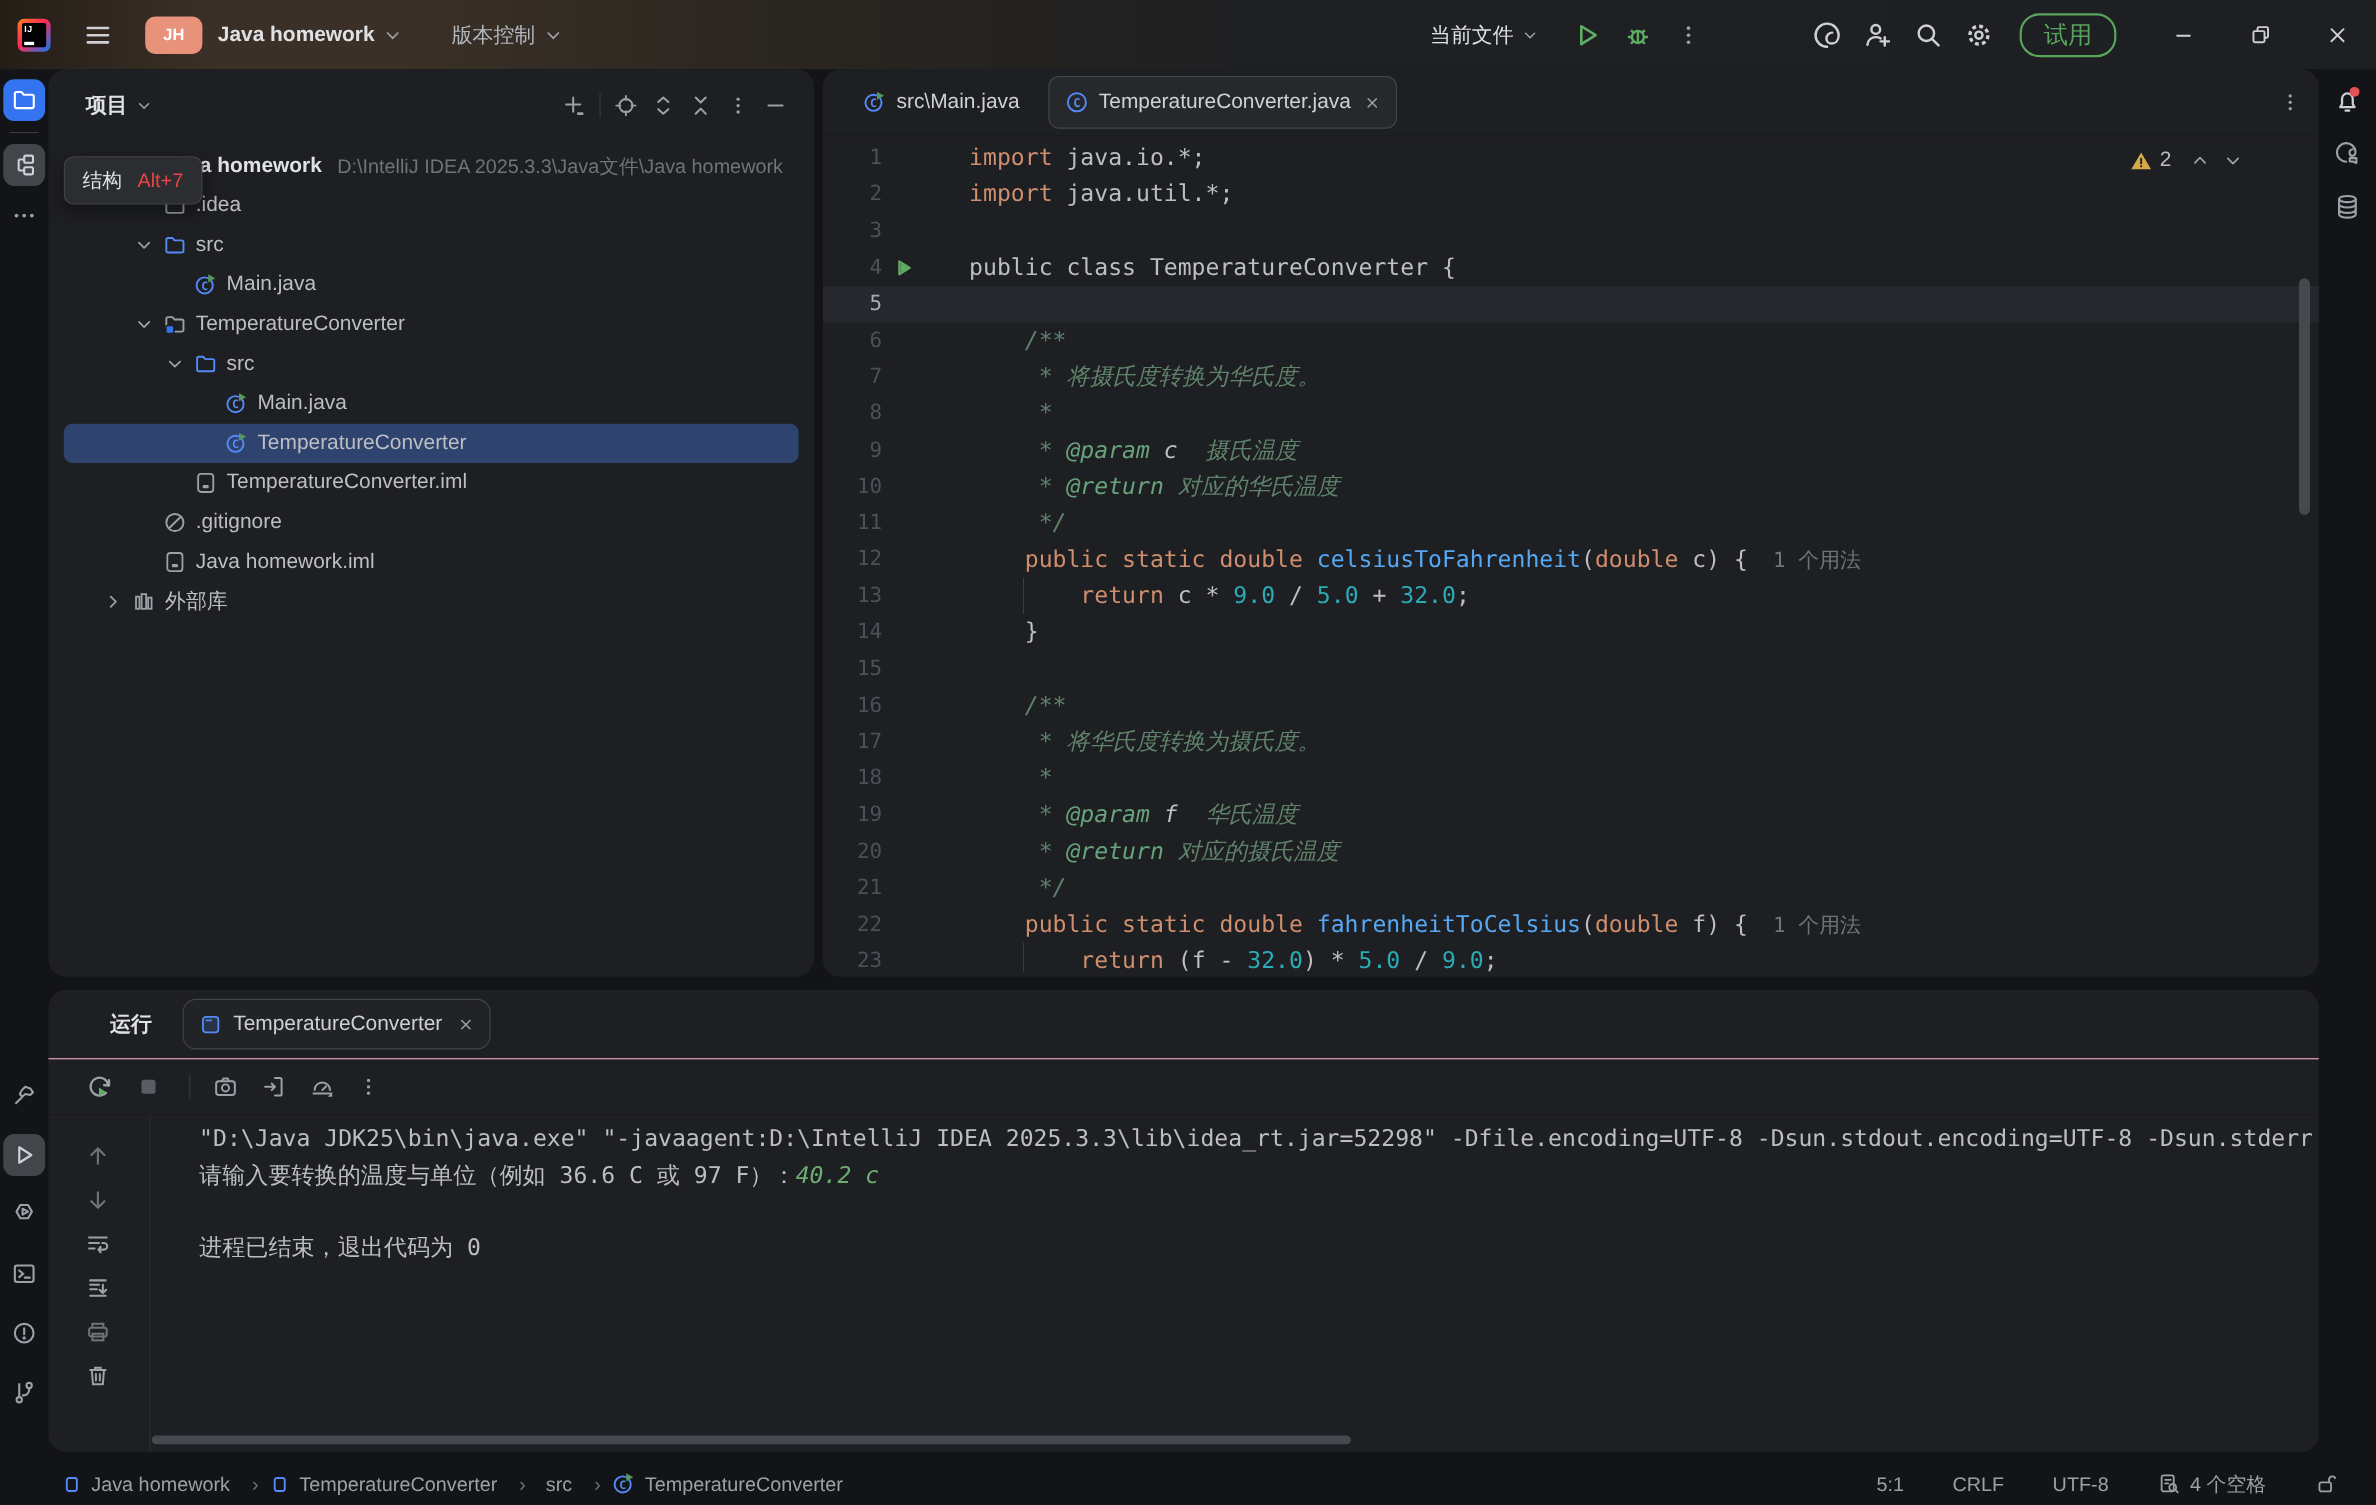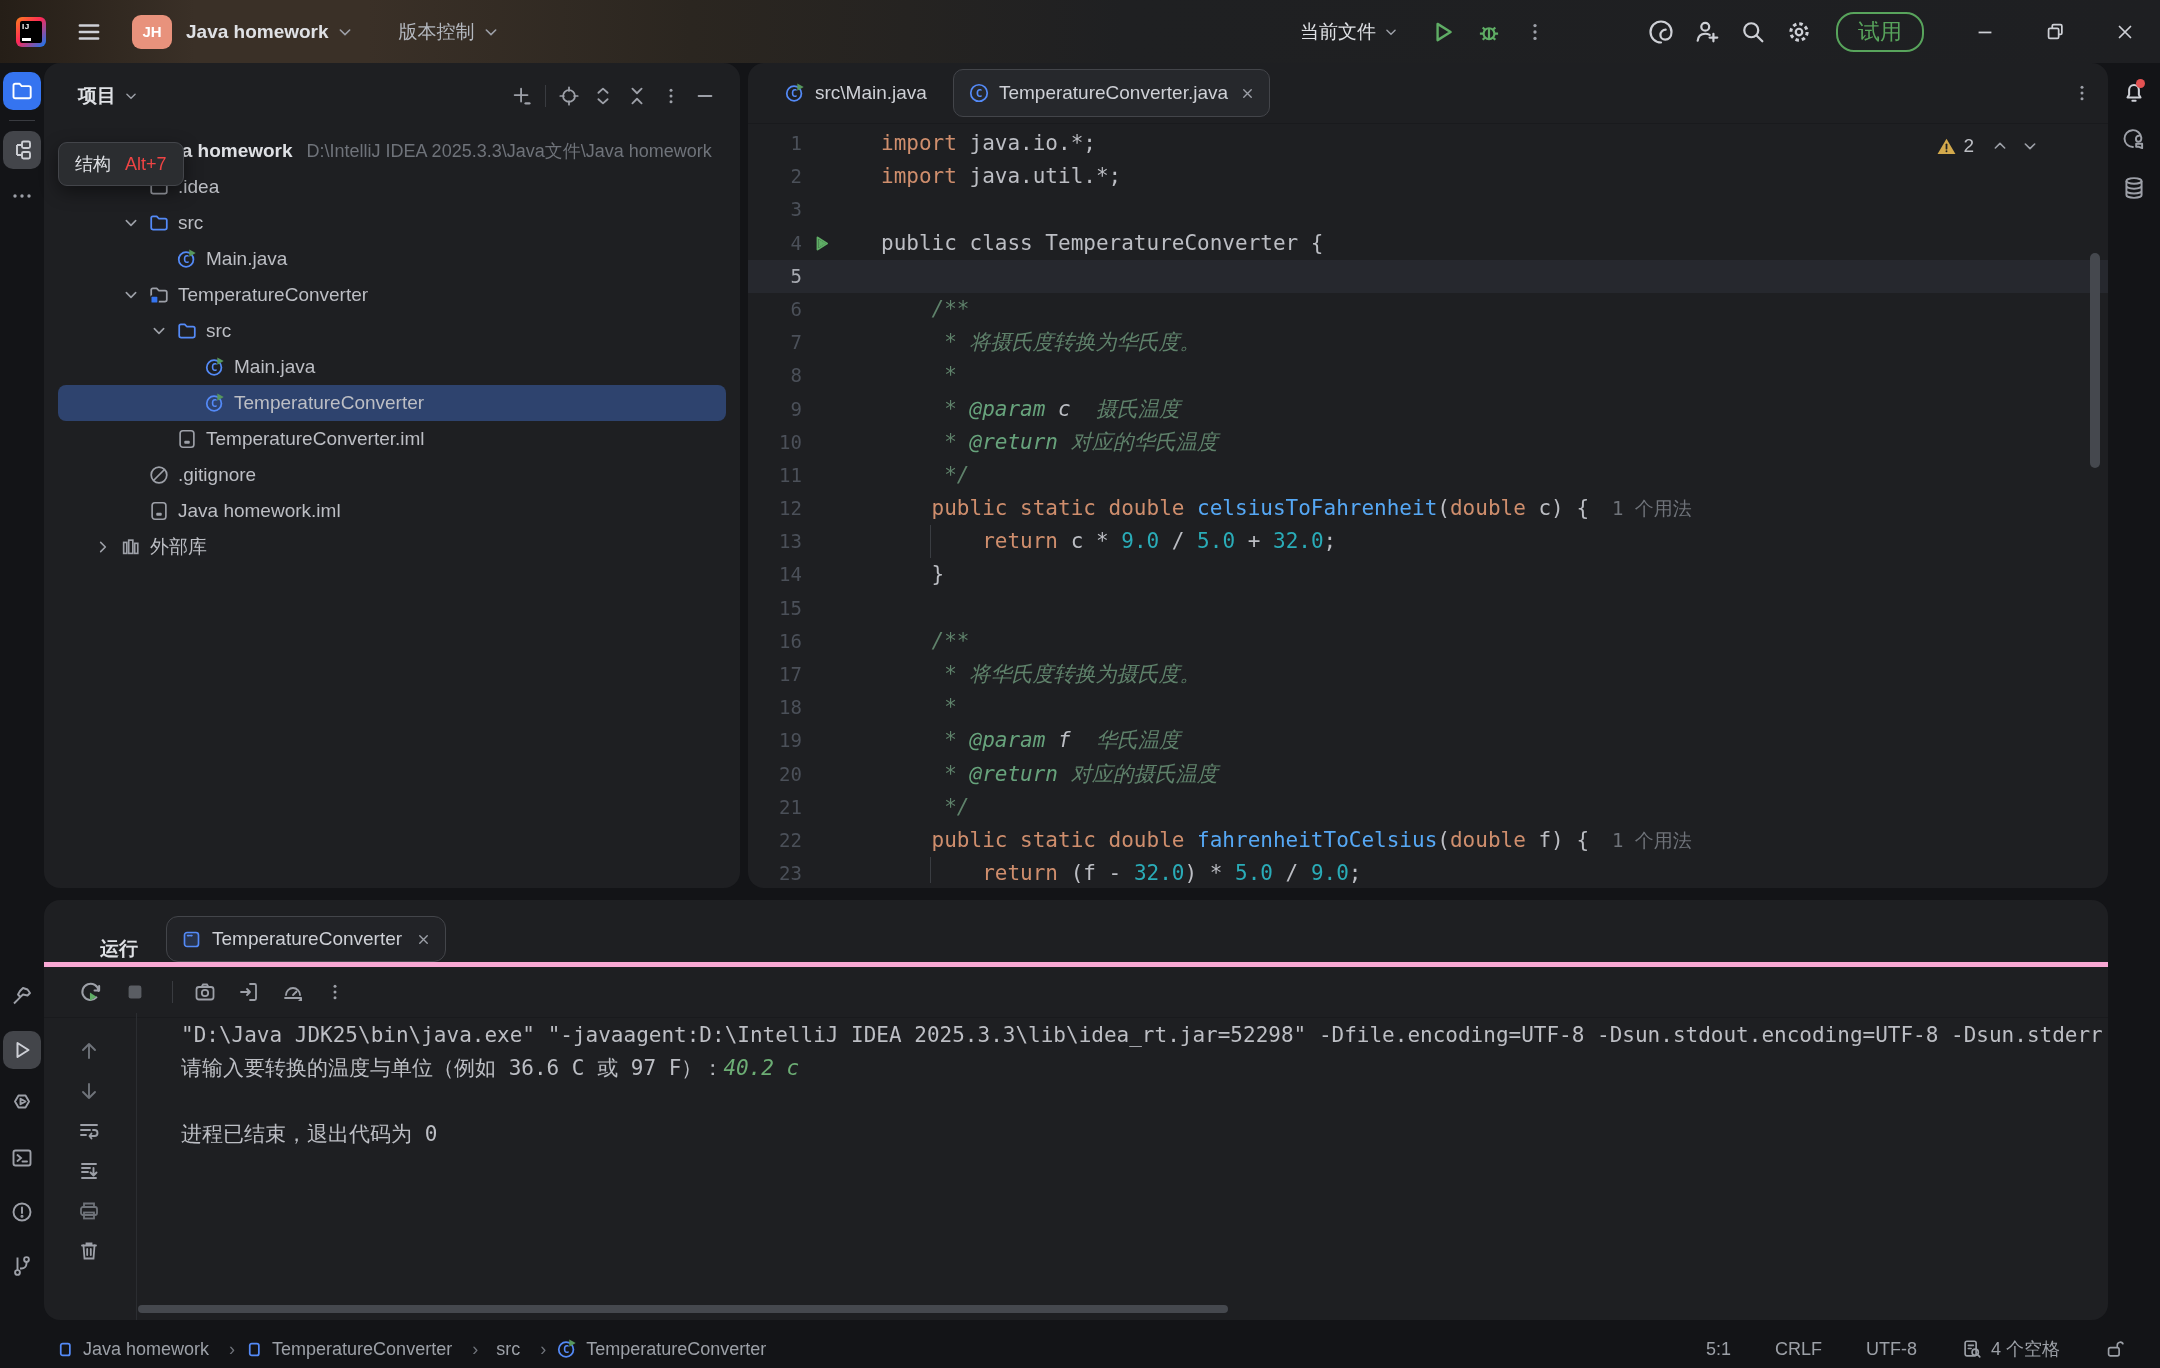--- a/index.html
+++ b/index.html
@@ -16,21 +16,21 @@
   
   #titlebar{position:absolute;left:0;top:0;width:2160px;height:63px;
     background:linear-gradient(90deg,#251e17 0%,#3a3027 9%,#3a3027 17%,#2b2620 32%,#1f2022 52%,#1e1f22 100%);
     display:flex;align-items:center}
   .tb-left{display:flex;align-items:center;position:absolute;left:16px;top:0;height:63px}
   #idea-logo{width:30px;height:30px;border-radius:6px;position:relative;
     background:linear-gradient(135deg,#FC801D 0%,#FE2857 45%,#087CFA 100%)}
   #idea-logo .in{position:absolute;left:4px;top:4px;right:4px;bottom:4px;background:#000;border-radius:2px}
   #idea-logo .ij{position:absolute;left:6px;top:5px;font-size:8px;font-weight:bold;color:#fff;letter-spacing:.5px}
   #idea-logo .bar{position:absolute;left:6px;bottom:6px;width:9px;height:2.4px;background:#fff}
-  #avatar{width:40px;height:34px;border-radius:9px;background:var(--avatar-bg,#E8927C);color:#fff;
+  #avatar{width:52px;height:34px;border-radius:9px;background:var(--avatar-bg,#E8927C);color:#fff;
     display:flex;align-items:center;justify-content:center;font-size:15px;font-weight:bold;margin-left:30px}
   .proj-name{font-size:19px;color:#DFE1E5;margin-left:14px;font-weight:600}
   .vcs{font-size:19px;color:#B4B8BF;margin-left:46px}
   .chev{margin-left:8px}
   .tb-right{position:absolute;right:0;top:0;height:63px;display:flex;align-items:center}
   .runwidget{display:flex;align-items:center;font-size:19px;color:#DFE1E5}
   .tb-ic{width:46px;height:63px;display:flex;align-items:center;justify-content:center}
   .trial{height:36px;border:2px solid var(--trial-green,#58A45C);color:var(--trial-green,#58A45C);
     border-radius:18px;display:flex;align-items:center;padding:0 20px;font-size:22px;margin:0 26px 0 14px}
   .winbtn{width:70px;height:63px;display:flex;align-items:center;justify-content:center}
@@ -100,21 +100,21 @@
   .tk-m{color:var(--method,#56A8F5)}
   .tk-n{color:var(--number,#2AACB8)}
   .tk-i{color:var(--hint,#6F737A);font-size:19px}
   .iguide{position:absolute;width:1px;background:#3a3d42}
   #warnwidget{position:absolute;right:70px;top:72px;display:flex;align-items:center;font-size:19px;color:#BCBEC4;z-index:5}
   #warnwidget .cnt{margin:0 4px 0 6px}
   #warnwidget .ticon{margin-left:14px}
   #escroll{position:absolute;right:8px;top:190px;width:10px;height:215px;border-radius:5px;background:var(--scrollbar,#45484E)}
 
   
-  .run-head{height:62px;display:flex;align-items:flex-end;padding-left:56px;border-bottom:5px solid #f9a8d4}
+  .run-head{height:62px;display:flex;align-items:center;padding-left:56px;border-bottom:1px solid #f9a8d4}
   .run-title{font-size:19px;font-weight:600;color:#DFE1E5}
   .rtab{margin-left:28px;height:44px;border:1px solid var(--tab-border,#43454A);border-radius:12px;
     display:flex;align-items:center;padding:0 14px;font-size:19px;color:#CED0D6;background:#222327}
   .rtab .lbl{margin-left:10px}
   .rtab .x{margin-left:14px;color:#9DA0A8}
   .run-tools{height:50px;display:flex;align-items:center;padding-left:34px;border-bottom:1px solid #191A1D}
   .run-tools .ticon{margin-right:20px}
   #console{position:absolute;left:0;right:0;top:113px;bottom:0}
   #con-rail{position:absolute;left:0;top:0;bottom:0;width:90px;display:flex;flex-direction:column;align-items:center;padding-top:18px}
   #con-rail .ticon{margin:8px 0}

